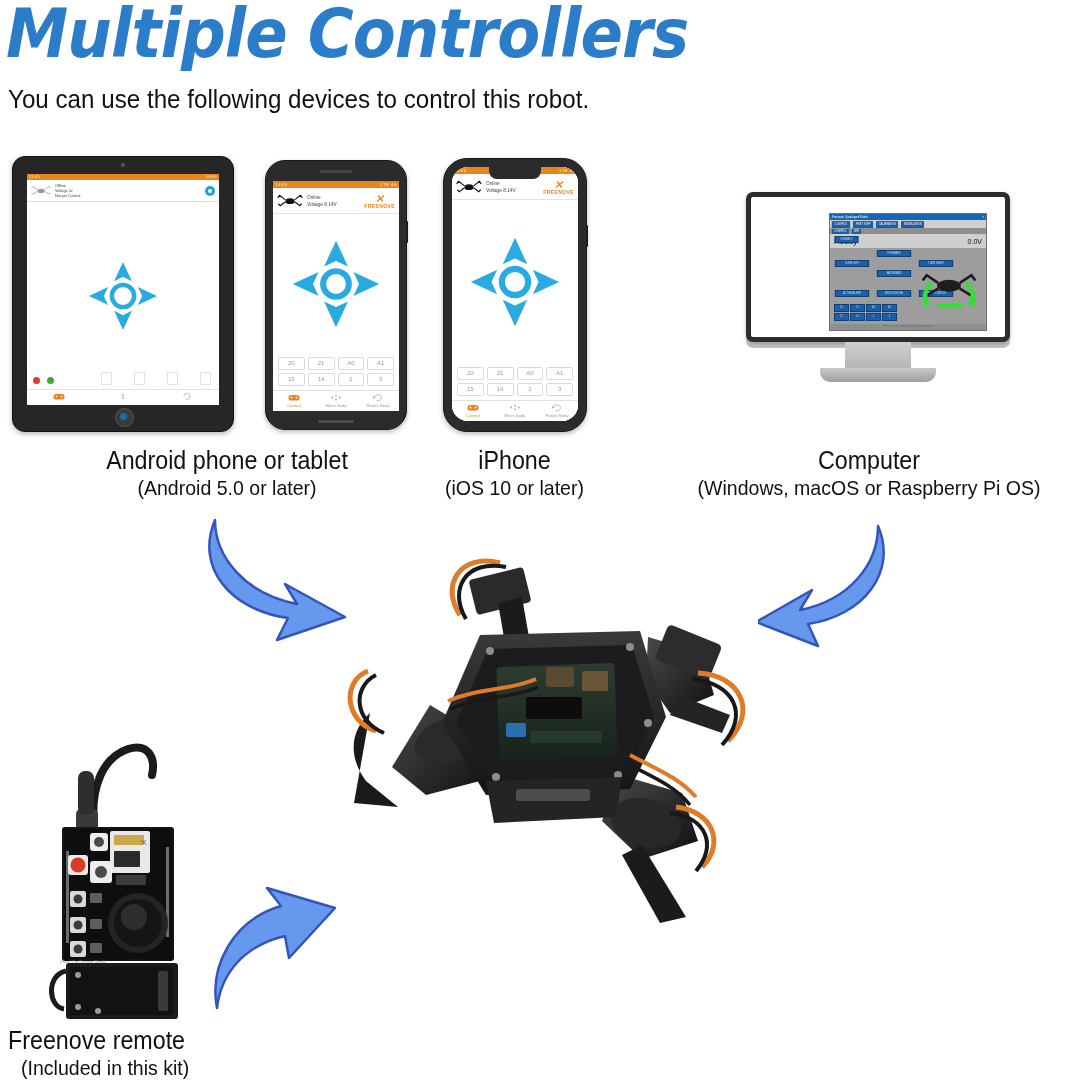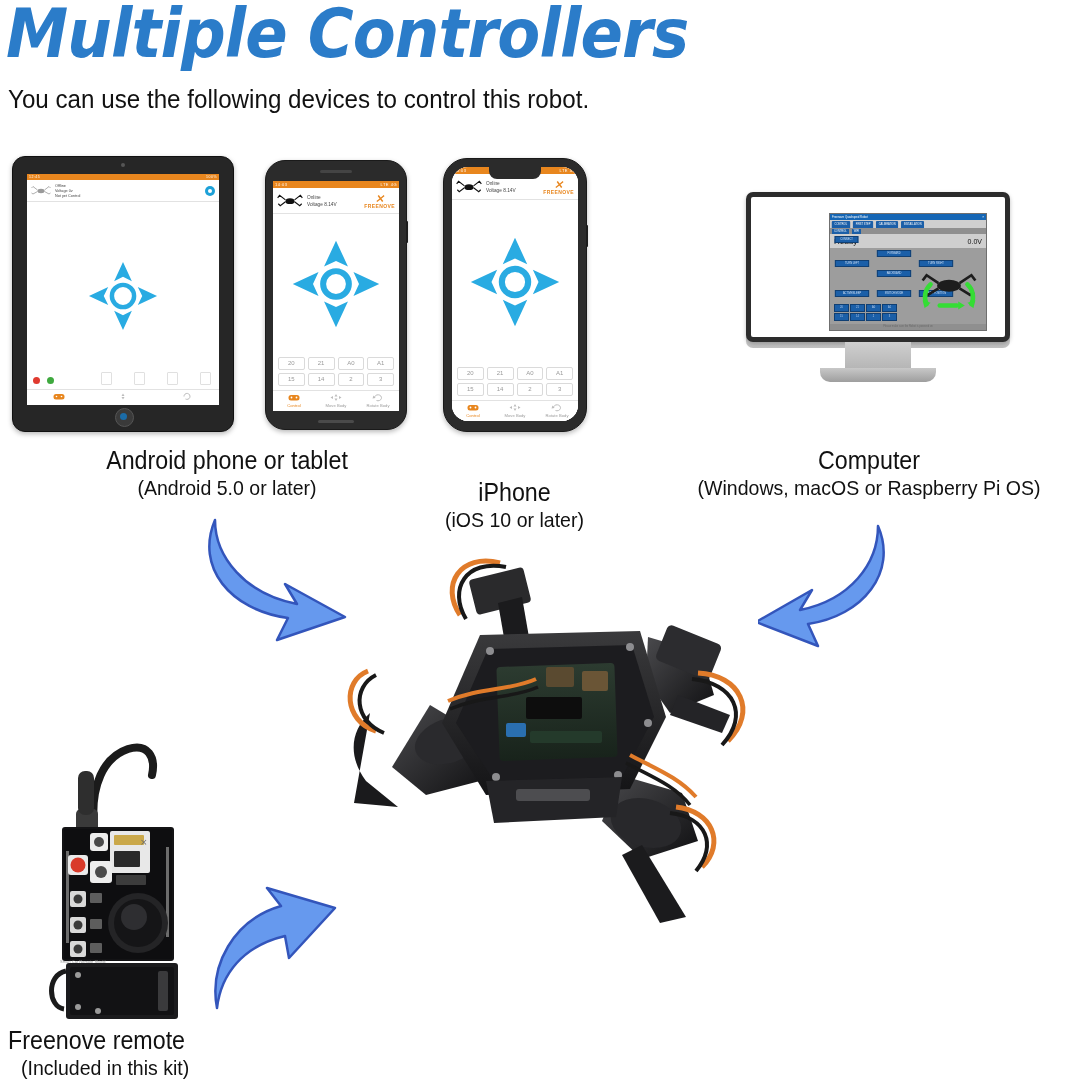--- a/index.html
+++ b/index.html
@@ -451,21 +451,21 @@
       </div>
     </div>
     <div class="mon-neck"></div>
     <div class="mon-base"></div>
   </div>
 
   <div class="caption" style="left:42px;top:445px;width:370px;">
     <span class="c1">Android phone or tablet</span>
     <span class="c2">(Android 5.0 or later)</span>
   </div>
-  <div class="caption" style="left:412px;top:445px;width:205px;margin-top:32px;">
+  <div class="caption" style="left:412px;top:445px;width:205px;">
     <span class="c1">iPhone</span>
     <span class="c2">(iOS 10 or later)</span>
   </div>
   <div class="caption" style="left:660px;top:445px;width:418px;">
     <span class="c1">Computer</span>
     <span class="c2">(Windows, macOS or Raspberry Pi OS)</span>
   </div>
   <div class="caption" style="left:8px;top:1025px;width:280px;text-align:left;">
     <span class="c1" style="transform-origin:left;">Freenove remote</span>
     <span class="c2" style="transform-origin:left;padding-left:14px;">(Included in this kit)</span>

